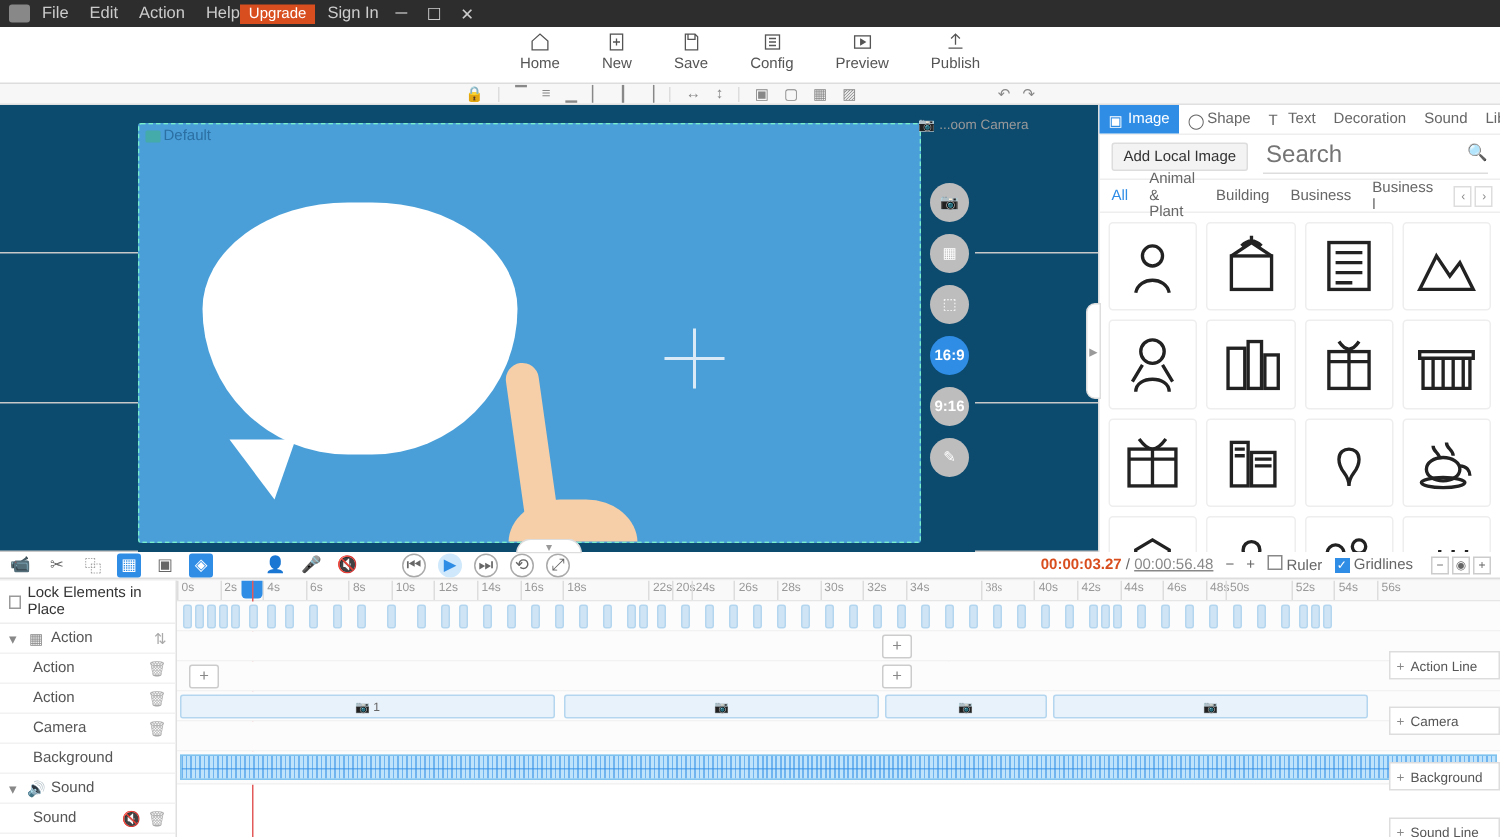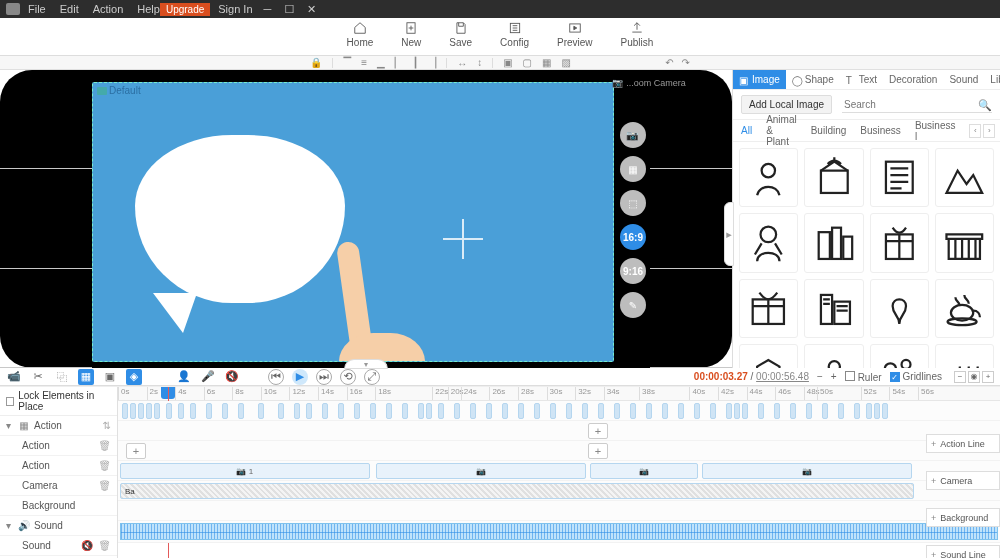--- a/index.html
+++ b/index.html
@@ -14,21 +14,21 @@
 
 .maintool { height: 38px; background: #fff; border-bottom: 1px solid #ddd; display: flex; justify-content: center; gap: 28px; padding-top: 2px; }
 .maintool .tb { display: flex; flex-direction: column; align-items: center; gap: 1px; font-size: 10px; color: #555; }
 .maintool .tb .ic { width: 16px; height: 16px; display: flex; align-items: center; justify-content: center; }
 
 .edittool { height: 14px; background: #f7f7f7; border-bottom: 1px solid #e0e0e0; display: flex; align-items: center; padding: 0 310px 0 310px; gap: 10px; color: #888; font-size: 10px; }
 .edittool .sp { flex: 0 0 1px; height: 10px; background: #ddd; }
 .edittool .right { margin-left: auto; display: flex; gap: 8px; }
 
 .workrow { display: flex; height: 298px; }
-.canvaswrap { flex: 1; background: #000000; position: relative; display: flex; border-radius: 32px; }
+.canvaswrap { flex: 1; background: #0c4a6e; position: relative; display: flex; }
 .canvas { margin: 12px 24px 6px 92px; flex: 1; max-width: 522px; background: #4a9fd8; border: 1px dashed #7ec; border-radius: 2px; position: relative; overflow: hidden; }
 .canvas-grid-left { position: absolute; left: 0; top: 0; bottom: 0; width: 92px; display: flex; flex-direction: column; }
 .canvas-grid-left div, .canvas-grid-right div { flex: 1; border-bottom: 1px solid #c8c8c8; }
 .canvas-grid-right { position: absolute; right: 0; top: 0; bottom: 0; width: 82px; display: flex; flex-direction: column; }
 .speech { position: absolute; left: 42px; top: 52px; width: 210px; height: 168px; background: #fff; border-radius: 48% 48% 48% 48% / 44% 44% 60% 60%; }
 .speech::after { content: ""; position: absolute; left: 18px; bottom: -30px; width: 0; height: 0; border-left: 30px solid transparent; border-right: 14px solid transparent; border-top: 40px solid #fff; }
 .hand { position: absolute; left: 232px; top: 152px; width: 110px; height: 170px; }
 .hand .palm { position: absolute; bottom: 0; left: 14px; width: 86px; height: 72px; background: #f6cfa8; border-radius: 40% 40% 10% 10%; }
 .hand .finger { position: absolute; bottom: 54px; left: 26px; width: 22px; height: 110px; background: #f6cfa8; border-radius: 12px 12px 4px 4px; transform: rotate(-8deg); transform-origin: bottom; }
 .cross { position: absolute; right: 130px; top: 136px; width: 40px; height: 40px; color: #fff; opacity: .8; }
@@ -48,21 +48,21 @@
 .bottomnub { position: absolute; bottom: -1px; left: 50%; transform: translateX(-50%); width: 44px; height: 10px; background: #fff; border: 1px solid #ddd; border-radius: 10px 10px 0 0; display:flex; align-items:center; justify-content:center; color:#999; font-size:8px;}
 
 .assetpanel { width: 268px; border-left: 1px solid #ddd; display: flex; flex-direction: column; background: #fff; }
 .assettabs { height: 20px; display: flex; align-items: stretch; border-bottom: 1px solid #eee; font-size: 10px; }
 .assettabs .t { padding: 0 6px; display: flex; align-items: center; gap: 3px; color: #666; }
 .assettabs .t.active { background: #2f8de6; color: #fff; }
 .assettabs .t .ic { width: 10px; height: 10px; }
 .assetsearch { height: 30px; display: flex; align-items: center; padding: 0 8px; gap: 10px; border-bottom: 1px solid #eee; }
 .assetsearch .btn { background: #f3f3f3; border: 1px solid #ddd; border-radius: 2px; padding: 3px 7px; font-size: 10px; color: #333; }
 .assetsearch .search { flex:1; position: relative; }
-.assetsearch .search input { width: 100%; border: none; border-bottom: 1px solid #ddd; font-size: 10px; color: #888; outline: none; padding: 2px 14px 2px 2px; }
+.assetsearch .search input { width: 100%; border: none; border-bottom: 1px solid #ddd; font-size: 16px; color: #888; outline: none; padding: 2px 14px 2px 2px; }
 .assetsearch .search .ic { position: absolute; right: 0; top: 2px; color: #aaa; }
 .assetcat { height: 22px; display: flex; align-items: center; gap: 14px; padding: 0 8px; font-size: 10px; color: #666; border-bottom: 1px solid #eee; }
 .assetcat .c.active { color: #2f8de6; }
 .assetcat .nav { margin-left: auto; display:flex; gap:2px; }
 .assetcat .nav .n { width: 12px; height: 14px; border:1px solid #ddd; display:flex; align-items:center; justify-content:center; font-size:8px; color:#888;}
 .assetgrid { flex: 1; overflow: hidden; padding: 6px; display: grid; grid-template-columns: repeat(4, 1fr); gap: 6px; }
 .assetgrid .a { aspect-ratio: 1; border: 1px solid #eee; border-radius: 3px; display:flex; align-items:center; justify-content:center; }
 .assetgrid .a svg { width: 78%; height: 78%; stroke:#222; fill:none; stroke-width:2; }
 
 .tltoolbar { height: 18px; background: #fff; border-bottom: 1px solid #ddd; display: flex; align-items: center; padding: 0 6px; gap: 10px; color: #666; }
@@ -492,21 +492,21 @@
         <div class="tick" style="left: 257.143px;">18s</div>
         <div class="tick" style="left: 285.714px; margin-left: 44px;">20s</div>
         <div class="tick" style="left: 314.286px;">22s</div>
         <div class="tick" style="left: 342.857px;">24s</div>
         <div class="tick" style="left: 371.429px;">26s</div>
         <div class="tick" style="left: 400px;">28s</div>
         <div class="tick" style="left: 428.571px;">30s</div>
         <div class="tick" style="left: 457.143px;">32s</div>
         <div class="tick" style="left: 485.714px;">34s</div>
         <div class="tick" style="left: 514.286px; margin-top: 44px;">36s</div>
-        <div class="tick" style="left: 521px;">38s</div>
+        <div class="tick" style="left: 536px; font-family: Liberation Serif, serif;">38s</div>
         <div class="tick" style="left: 571.429px;">40s</div>
         <div class="tick" style="left: 600px;">42s</div>
         <div class="tick" style="left: 628.571px;">44s</div>
         <div class="tick" style="left: 657.143px;">46s</div>
         <div class="tick" style="left: 685.714px;">48s</div>
         <div class="tick" style="left: 699px;">50s</div>
         <div class="tick" style="left: 742.857px;">52s</div>
         <div class="tick" style="left: 771.429px;">54s</div>
         <div class="tick" style="left: 800px;">56s</div>
       </div>
@@ -579,25 +579,20 @@
       <div class="addbtn" style="left:470px">+</div>
     </div>
 
     <div class="trk">
       <div class="clip wide" style="left:2px; width:250px">📷 1</div>
       <div class="clip wide" style="left:258px; width:210px">📷</div>
       <div class="clip wide" style="left:472px; width:108px">📷</div>
       <div class="clip wide" style="left:584px; width:210px">📷</div>
     </div>
 
-    <div class="trk">
-      <div class="clip hatch" style="left:2px; width:794px; display:flex; align-items:center; font-size:8px; padding-left:4px;">
-          <span>Ba</span>
-        </div>
-    </div>
 
     <div class="trk"></div>
 
     <div class="trk" style="height:22px">
       <div class="waveform"></div>
     </div>
 
     <div class="rightlines">
       <div class="rl">Action Line</div>
       <div class="rl">Camera</div>

